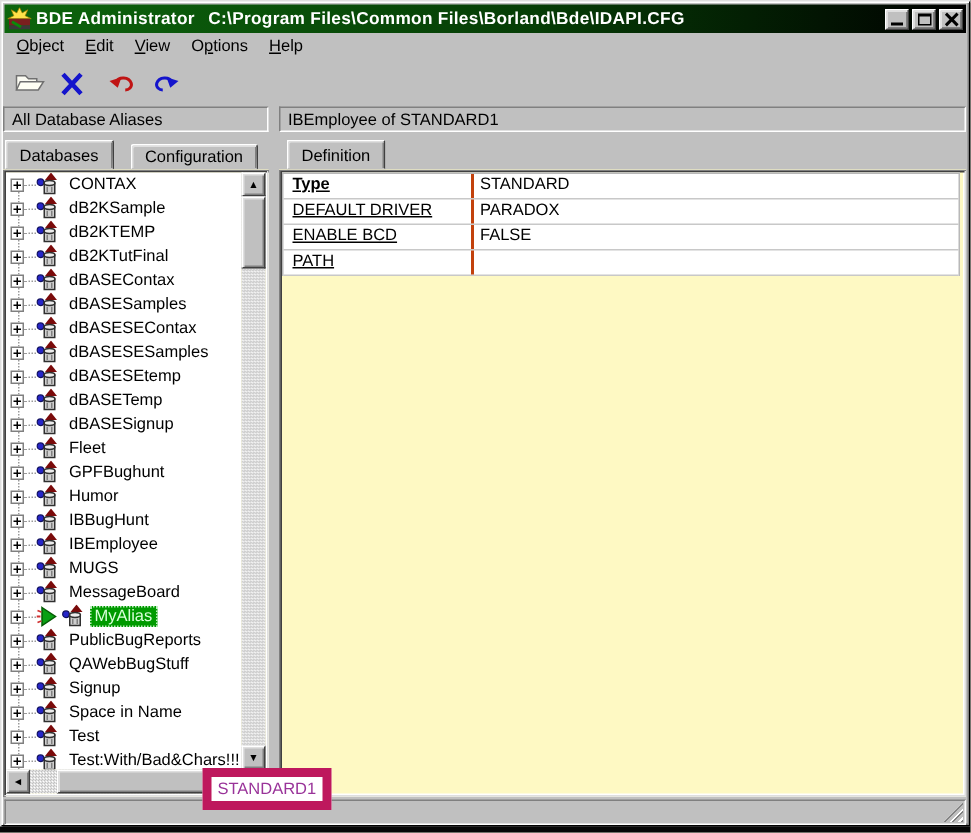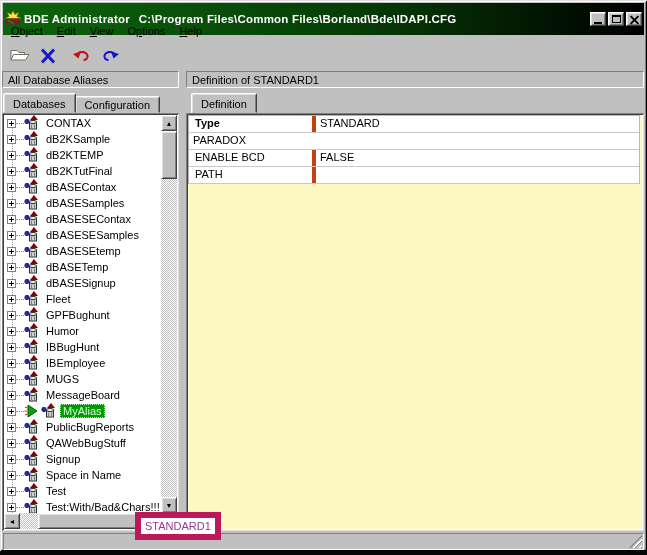--- a/index.html
+++ b/index.html
@@ -4,21 +4,21 @@
 <style>
   html,body{margin:0;padding:0;background:#404040;}
   #screen{position:relative;width:647px;height:555px;background:#c0c0c0;overflow:hidden;
     font-family:"Liberation Sans",sans-serif;font-size:11px;color:#000;}
   
   .win-frame{position:absolute;left:0;top:0;width:647px;height:551px;background:#c0c0c0;
     box-shadow:inset 1px 1px 0 #dfdfdf, inset -1px -1px 0 #000, inset 2px 2px 0 #fff, inset -2px -2px 0 #808080;}
   .desktop-strip{position:absolute;left:0;bottom:0;width:647px;height:4px;background:#060606;}
 
   
-  .titlebar{position:absolute;left:3px;top:3px;width:641px;height:32px;display:flex;align-items:center;
+  .titlebar{position:absolute;left:3px;top:3px;width:641px;height:19px;display:flex;align-items:center;
     background:linear-gradient(to right,var(--tb1),var(--tb2) 55%,var(--tb3));padding:0;box-sizing:border-box;}
   .title-icon{width:16px;height:16px;margin:0 3px 0 2px;flex:0 0 auto;}
   .title-text{color:#fff;font-weight:bold;font-size:11.5px;white-space:nowrap;letter-spacing:.2px;}
   .title-text .path{margin-left:9px;}
   .win-btns{margin-left:auto;display:flex;gap:2px;margin-right:2px;}
   .btn3d{background:#c0c0c0;border:1px solid;border-color:#fff #404040 #404040 #fff;
     box-shadow:inset 1px 1px 0 #dfdfdf, inset -1px -1px 0 #808080;box-sizing:border-box;}
   .win-btn{width:16px;height:14px;display:flex;align-items:center;justify-content:center;}
   .glyph-min{width:8px;height:2px;background:#000;margin-top:7px;}
   .glyph-max{width:9px;height:8px;border:1px solid #000;border-top:2px solid #000;box-sizing:border-box;}
@@ -37,21 +37,21 @@
   .tool-btn:nth-child(1){margin-left:3px;} .tool-btn:nth-child(3){margin-left:6px;}
 
   
   .hdr{position:absolute;top:71px;height:17px;background:#c0c0c0;border:1px solid;border-color:#808080 #fff #fff #808080;
     box-sizing:border-box;display:flex;align-items:center;padding-left:5px;}
   .hdr-left{left:2px;width:177px;}
   .hdr-right{left:186px;width:458px;}
 
   
   .tabrow{position:absolute;top:92px;height:21px;display:flex;align-items:flex-end;}
-  .tabrow-left{left:3px;} .tabrow-right{left:191px;}
+  .tabrow-left{left:3px;gap:12px;} .tabrow-right{left:191px;}
   .tab{background:#c0c0c0;border:1px solid;border-color:#fff #404040 #c0c0c0 #fff;
     box-shadow:inset 1px 1px 0 #dfdfdf, inset -1px 0 0 #808080;
     border-top-left-radius:2px;border-top-right-radius:2px;padding:3px 9px 3px 9px;position:relative;}
   .tab.active{height:20px;box-sizing:border-box;z-index:2;padding-top:4px;}
   .tab.inactive{height:17px;box-sizing:border-box;z-index:1;margin-left:-1px;padding-top:2px;}
 
   
   .panel{position:absolute;top:113px;height:418px;background:#fef9c3;
     box-shadow:inset 1px 1px 0 #808080, inset -1px -1px 0 #dfdfdf, inset 2px 2px 0 #404040, inset -2px -2px 0 #fff;}
   .tree-panel{left:2px;width:177px;}
@@ -78,21 +78,21 @@
   .scroll-btn{position:absolute;width:16px;height:16px;display:flex;align-items:center;justify-content:center;
     font-size:7px;line-height:7px;color:#000;}
   .sb-up{top:0;left:0;} .sb-down{bottom:0;left:0;} .sb-left{left:0;top:0;} .sb-right{right:0;top:0;}
   .v-thumb{position:absolute;left:0;top:16px;width:16px;height:48px;}
   .h-thumb{position:absolute;top:0;left:34px;width:102px;height:16px;}
   .scroll-corner{position:absolute;right:2px;bottom:2px;width:16px;height:16px;background:#c0c0c0;}
 
   
   .def-table{position:absolute;left:2px;top:2px;width:450px;border:1px solid #b8b8b8;border-bottom:none;background:#fff;}
   .def-row{display:grid;grid-template-columns:127px 1fr;height:16px;border-bottom:1px solid #c8c8c8;}
-  .def-name{border-right:4px solid #c2410c;padding-left:6px;line-height:15px;overflow:hidden;}
+  .def-name{border-right:2px solid #c2410c;padding-left:6px;line-height:15px;overflow:hidden;text-decoration:underline;}
   .def-name.bold{font-weight:bold;}
   .def-value{padding-left:4px;line-height:15px;overflow:hidden;}
 
   
   .statusbar{position:absolute;left:3px;top:533px;width:641px;height:17px;background:#c0c0c0;
     border:1px solid;border-color:#808080 #fff #fff #808080;box-sizing:border-box;}
   .grip{position:absolute;right:1px;bottom:1px;width:13px;height:13px;
     background:repeating-linear-gradient(135deg,#fff 0 1px,#808080 1px 2px,#c0c0c0 2px 4px);
     clip-path:polygon(100% 0,100% 100%,0 100%);}
 
@@ -158,21 +158,21 @@
     <path d="M14.5 6.5 C13 3 6 3 4.5 7.5 C3.8 10 6 12 8.5 12" fill="none" stroke="#1414cc" stroke-width="2"></path>
     <polygon points="19,6 11,3.5 13.5,10.5" fill="#1414cc"></polygon>
   </svg>
       </span>
     </div>
 
   <div class="hdr hdr-left">
     <span>All Database Aliases</span>
   </div>
   <div class="hdr hdr-right">
-    <span>Definition of STANDARD1</span>
+    <span>IBEmployee of STANDARD1</span>
   </div>
 
   <div class="tabrow tabrow-left" id="tabs-left">
       <span class="tab active">Databases</span>
       <span class="tab inactive">Configuration</span>
     </div>
   <div class="tabrow tabrow-right" id="tabs-right">
       <span class="tab active">Definition</span>
     </div>
 
@@ -522,20 +522,21 @@
     <div class="scroll-corner"></div>
   </div>
 
   <div class="panel def-panel">
     <div class="def-table" id="def-table">
         <div class="def-row">
           <div class="def-name bold">Type</div>
           <div class="def-value">STANDARD</div>
         </div>
         <div class="def-row">
+          <div class="def-name">DEFAULT DRIVER</div>
           <div class="def-value">PARADOX</div>
         </div>
         <div class="def-row">
           <div class="def-name">ENABLE BCD</div>
           <div class="def-value">FALSE</div>
         </div>
         <div class="def-row">
           <div class="def-name">PATH</div>
           <div class="def-value"></div>
         </div>

